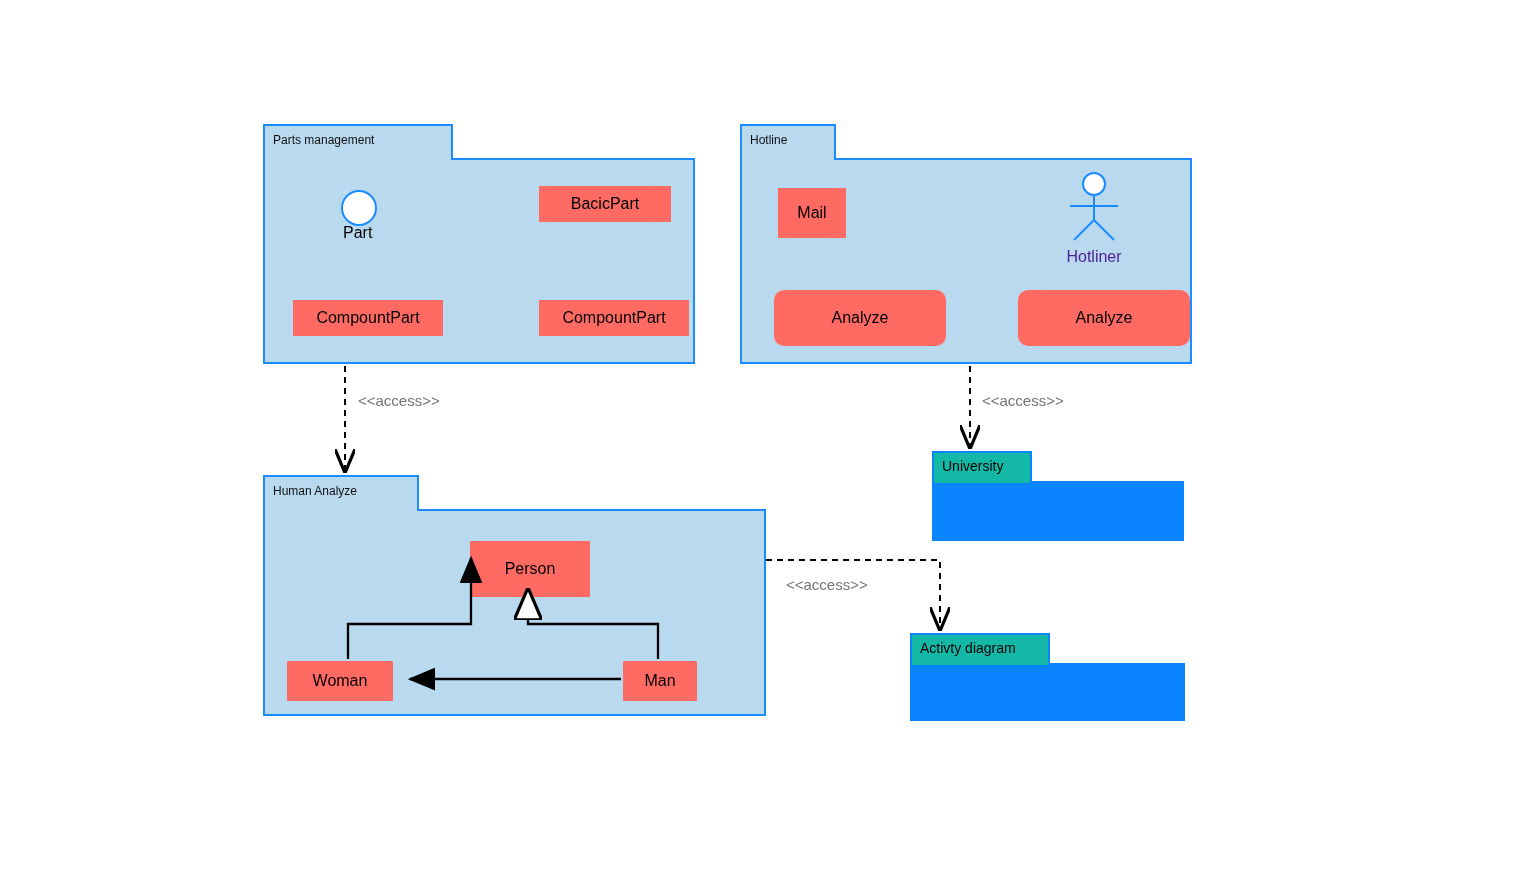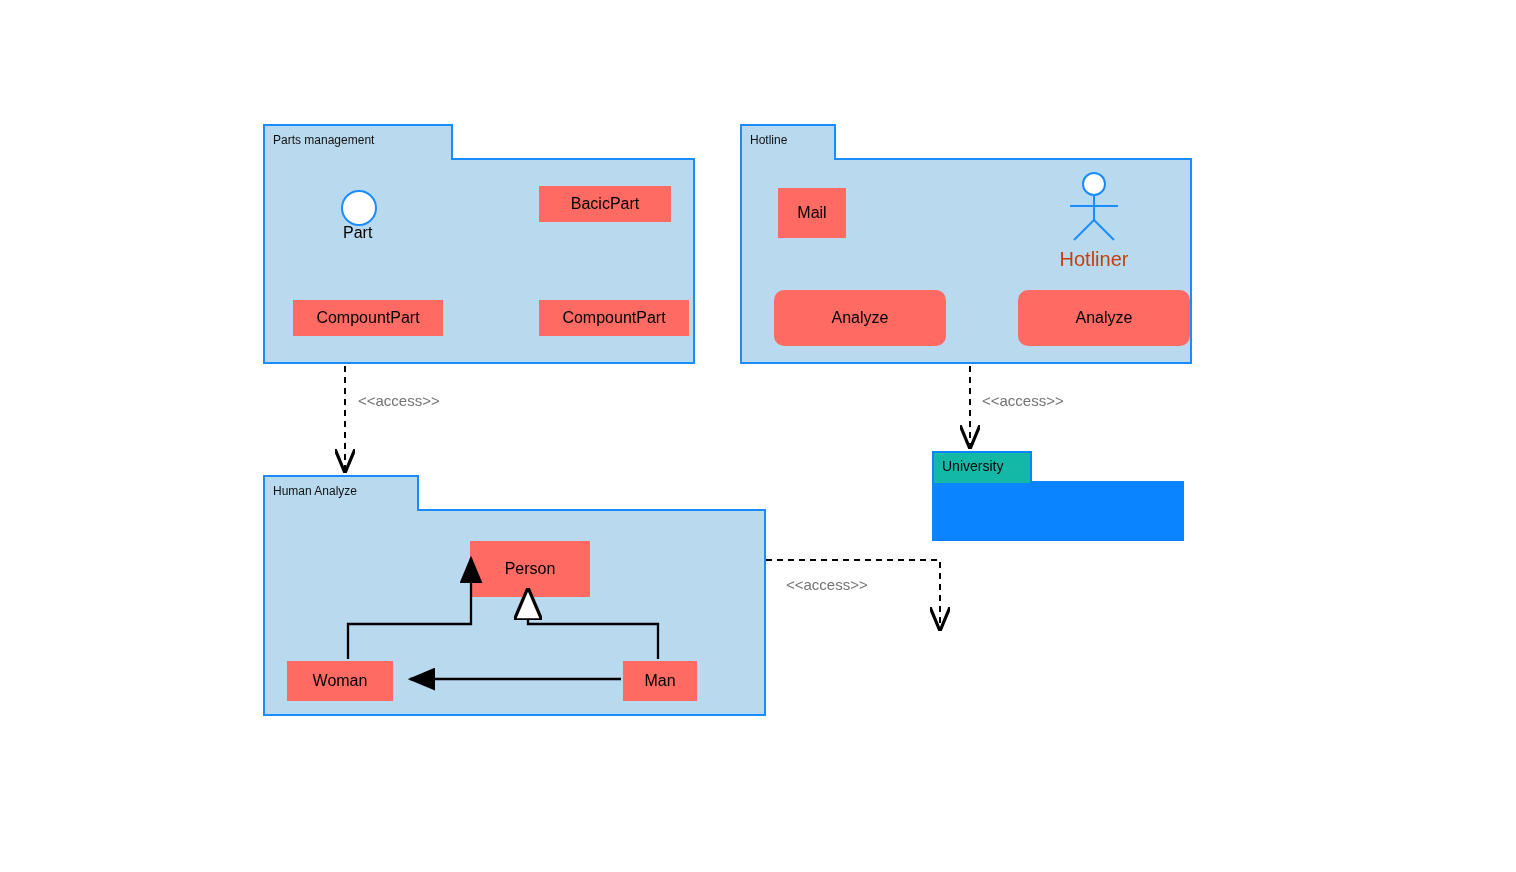--- a/index.html
+++ b/index.html
@@ -52,21 +52,21 @@
 
   .actor-head {
     position: absolute;
     width: 24px;
     height: 24px;
     border: 2px solid #1a8cff;
     border-radius: 50%;
     background: #fff;
   }
   .actor-body { position: absolute; stroke: #1a8cff; fill: none; stroke-width: 2; }
-  .actor-label { position: absolute; color: #c2410c; font-size: 20px; text-align: center; width: 80px; }
+  .actor-label { position: absolute; color: #4c1d95; font-size: 16px; text-align: center; width: 80px; }
 
   .blue-package {
     position: absolute;
     background: #0a84ff;
     border: 2px solid #0a84ff;
   }
   .blue-tab {
     position: absolute;
     top: -32px;
     left: -2px;
@@ -142,20 +142,25 @@
       <span>Man</span>
     </div>
   </div>
 
   <div class="blue-package" style="left:932px; top:481px; width:252px; height:60px;">
     <div class="blue-tab" style="width:100px;">
       <span>University</span>
     </div>
   </div>
 
+  <div class="blue-package" style="left:910px; top:663px; width:275px; height:58px;">
+    <div class="blue-tab" style="width:140px;">
+      <span>Activty diagram</span>
+    </div>
+  </div>
 
   <svg class="svg-layer" viewBox="0 0 1516 872">
     <defs>
       <marker id="arrow-solid" markerWidth="12" markerHeight="10" refX="11" refY="5" orient="auto">
         <path d="M0,0 L12,5 L0,10 Z" fill="#000"></path>
       </marker>
       <marker id="arrow-open" markerWidth="14" markerHeight="12" refX="13" refY="6" orient="auto">
         <path d="M0,0 L14,6 L0,12 Z" fill="#fff" stroke="#000" stroke-width="1.4"></path>
       </marker>
       <marker id="arrow-dash" markerWidth="12" markerHeight="10" refX="11" refY="5" orient="auto">

